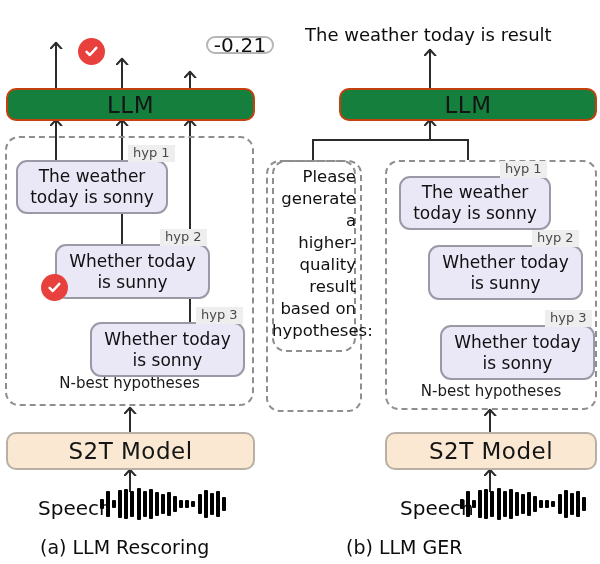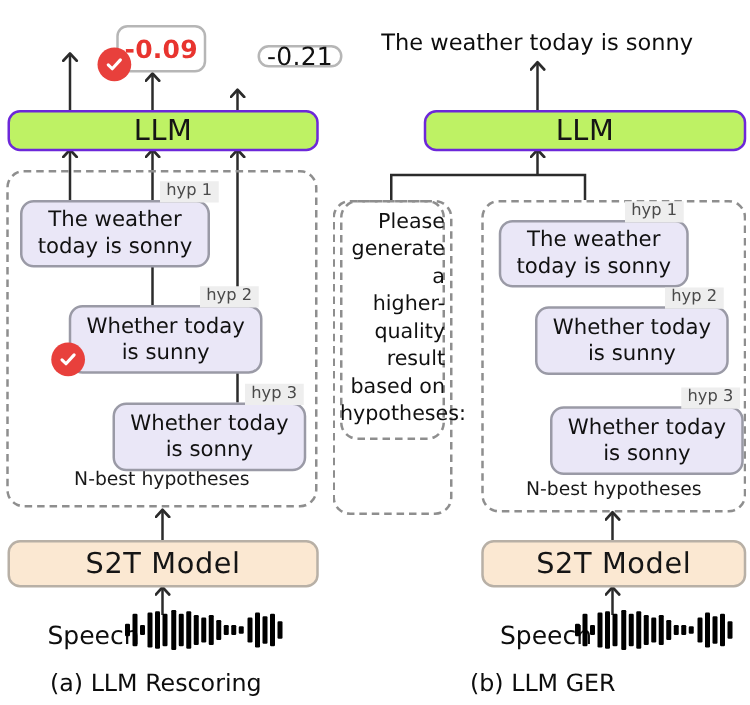--- a/index.html
+++ b/index.html
@@ -46,22 +46,22 @@
   .module-bar {
     border-radius: 10px;
     display: flex;
     align-items: center;
     justify-content: center;
     font-size: 23px;
     color: #151515;
     letter-spacing: .5px;
   }
   .module-llm {
-    background: #bef264;
-    border: 2px solid #6d28d9;
+    background: #15803d;
+    border: 2px solid #c2410c;
   }
   .module-s2t {
     background: #fbe8d2;
     border: 2px solid #b8b0a6;
   }
 
   
   .hyp-box {
     background: #eae7f7;
     border: 2px solid #9a9aa6;
@@ -182,21 +182,20 @@
 
     <path d="M313,160 L313,140 L468,140 L468,160" fill="none" stroke="#2b2b2b" stroke-width="2"></path>
     <line x1="430" y1="140" x2="430" y2="120" stroke="#2b2b2b" stroke-width="2" marker-end="url(#arrowhead)"></line>
 
     <line x1="490" y1="432" x2="490" y2="410" stroke="#2b2b2b" stroke-width="2" marker-end="url(#arrowhead)"></line>
 
     <line x1="490" y1="492" x2="490" y2="470" stroke="#2b2b2b" stroke-width="2" marker-end="url(#arrowhead)"></line>
   </svg>
 
 
-  <div class="abs score-chip best" style="left:93px; top:20px; width:72px; height:38px;">-0.09</div>
 
   <div class="abs score-chip" style="left:166px; top:36px; width:68px; height:18px;margin-left:40px;">-0.21</div>
 
   <div class="check-badge" style="left:78px; top:38px;">
     <svg width="17" height="17" viewBox="0 0 17 17" aria-hidden="true">
       <path d="M3.6,8.9 L6.8,12.0 L13.3,4.9" fill="none" stroke="#ffffff" stroke-width="2.5" stroke-linecap="round" stroke-linejoin="round"></path>
     </svg>
   </div>
 
   <div class="abs module-bar module-llm" style="left:6px; top:88px; width:249px; height:33px;">LLM</div>
@@ -250,21 +249,21 @@
       <i style="height: 6px;"></i>
       <i style="height: 20px;"></i>
       <i style="height: 28px;"></i>
       <i style="height: 22px;"></i>
       <i style="height: 26px;"></i>
       <i style="height: 14px;"></i>
     </div>
 
   <div class="caption" style="left:40px; top:536px;">(a) LLM Rescoring</div>
 
-  <div class="plain-text" style="left:305px; top:24px;">The weather today is sonny</div>
+  <div class="plain-text" style="left:305px; top:24px;">The weather today is result</div>
 
   <div class="abs module-bar module-llm" style="left:339px; top:88px; width:258px; height:33px;">LLM</div>
 
   <div class="abs dashed-box" style="left:266px; top:160px; width:96px; height:252px;"></div>
 
   <div class="abs dashed-box" style="left:272px; top:160px; width:84px; height:192px;"></div>
   <div class="instruction-text" style="left:272px; top:166px; width:84px;text-align:right;">Please
 generate a
 higher-
 quality
@@ -313,15 +312,15 @@
       <i style="height: 8px;"></i>
       <i style="height: 8px;"></i>
       <i style="height: 6px;"></i>
       <i style="height: 20px;"></i>
       <i style="height: 28px;"></i>
       <i style="height: 22px;"></i>
       <i style="height: 26px;"></i>
       <i style="height: 14px;"></i>
     </div>
 
-  <div class="caption" style="left:376px; top:536px;">(b) LLM GER</div>
+  <div class="caption" style="left:346px; top:536px;">(b) LLM GER</div>
 
 </div>
 
 </body></html>

